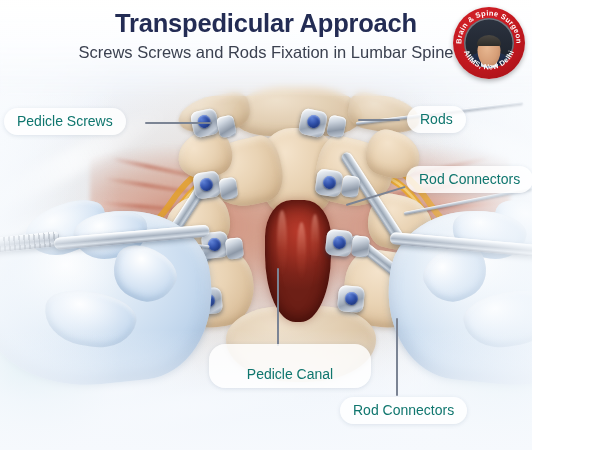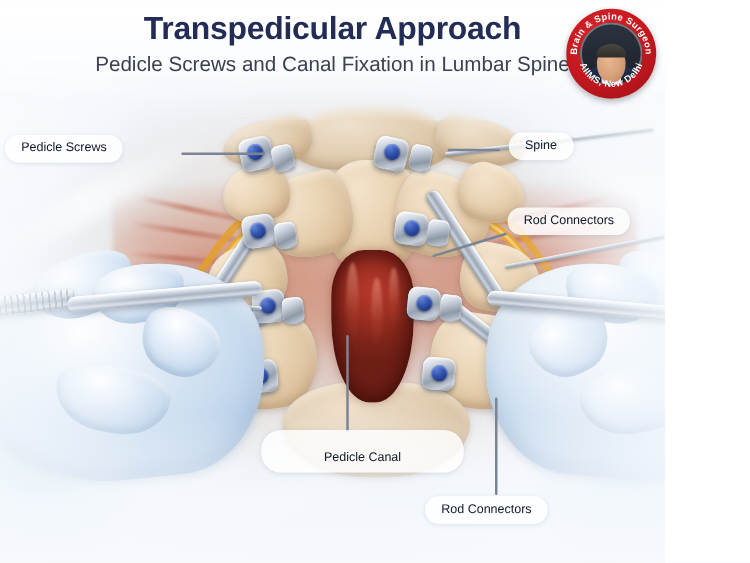--- a/index.html
+++ b/index.html
@@ -318,22 +318,22 @@
   }
 
   
   .callout {
     position: absolute;
     z-index: 35;
     display: inline-block;
     padding: 5px 13px;
     border-radius: 16px;
     background: rgba(255,255,255,0.82);
-    color: #0f172a;
-    font-size: 10px;
+    color: #0f766e;
+    font-size: 14px;
     line-height: 1.18;
     font-family: "Liberation Sans", sans-serif;
     white-space: nowrap;
     box-shadow: 0 1px 4px rgba(90,110,140,0.16);
   }
   .callout.two-line { white-space: normal; text-align: center; line-height: 1.22; }
 
   .leader {
     position: absolute;
     z-index: 34;
@@ -474,21 +474,21 @@
   <div class="instrument-ribbed" style="left:540px; top:240px; width:86px; transform:rotate(6deg);"></div>
   <div class="instrument" style="left:390px; top:232px; width:156px; height:12px; transform:rotate(5deg);"></div>
 
   <div class="blur-side l"></div>
   <div class="blur-side r"></div>
   <div class="blur-bottom"></div>
   <div class="blur-top"></div>
 
   <div class="header">
     <h1 class="title">Transpedicular Approach</h1>
-    <h2 class="subtitle">Pedicle Screws and Canal Fixation in Lumbar Spine</h2>
+    <h2 class="subtitle">Screws Screws and Rods Fixation in Lumbar Spine</h2>
   </div>
 
   <div class="badge">
     <div class="badge-inner">
       <div class="suit"></div>
       <div class="shirt"></div>
       <div class="tie"></div>
       <div class="face"></div>
       <div class="hair"></div>
     </div>
@@ -509,21 +509,21 @@
   </div>
 
   <div class="leader h" style="left:145px; top:122px; width:67px;"></div>
   <div class="leader h" style="left:358px; top:119px; width:42px;"></div>
   <div class="leader diag" style="left:346px; top:204px; width:62px; transform:rotate(-17deg);"></div>
   <div class="leader v" style="left:277px; top:268px; height:78px;"></div>
   <div class="leader v" style="left:396px; top:318px; height:78px;"></div>
 
   <div class="callout" style="left:4px; top:108px;">Pedicle Screws</div>
 
-  <div class="callout" style="left:407px; top:106px;">Spine</div>
+  <div class="callout" style="left:407px; top:106px;">Rods</div>
 
   <div class="callout" style="left:406px; top:166px;">Rod Connectors</div>
 
   <div class="callout two-line" style="left:209px; top:344px; width:136px;">
     <br>
     <span>Pedicle Canal</span>
   </div>
 
   <div class="callout" style="left:340px; top:397px;">Rod Connectors</div>
 

